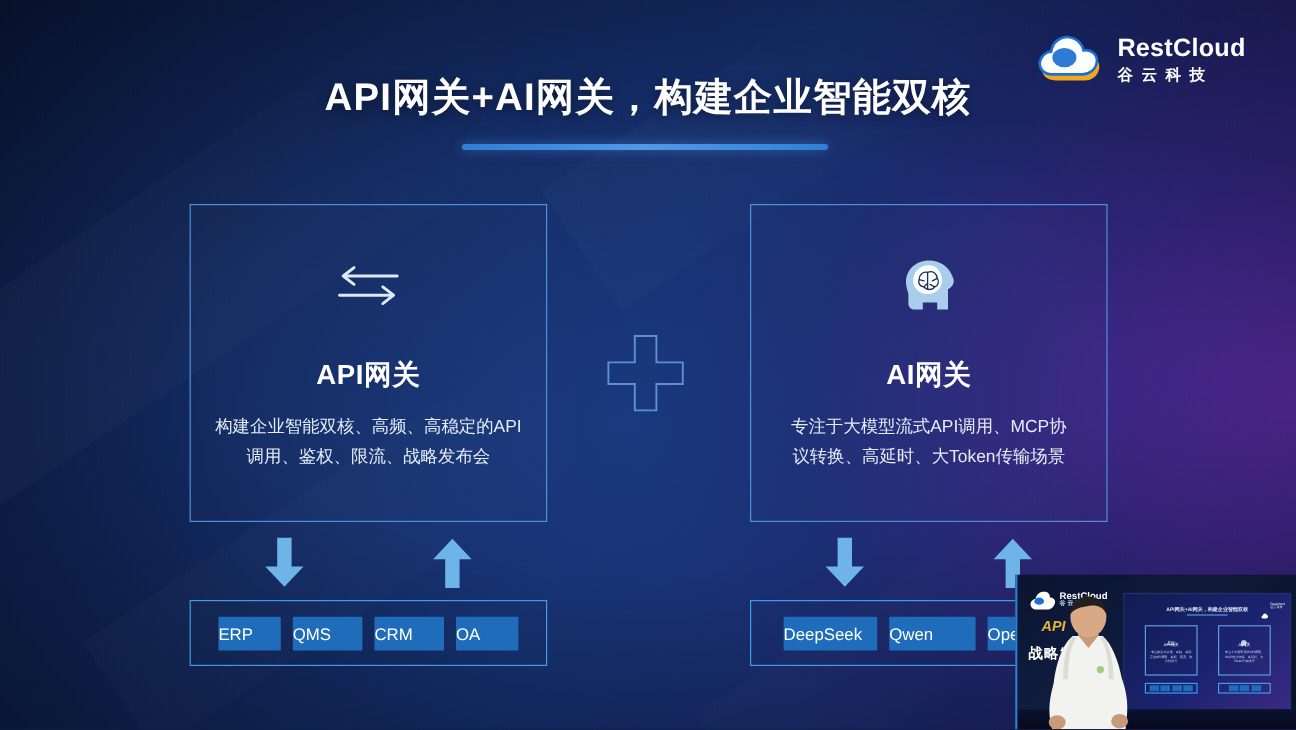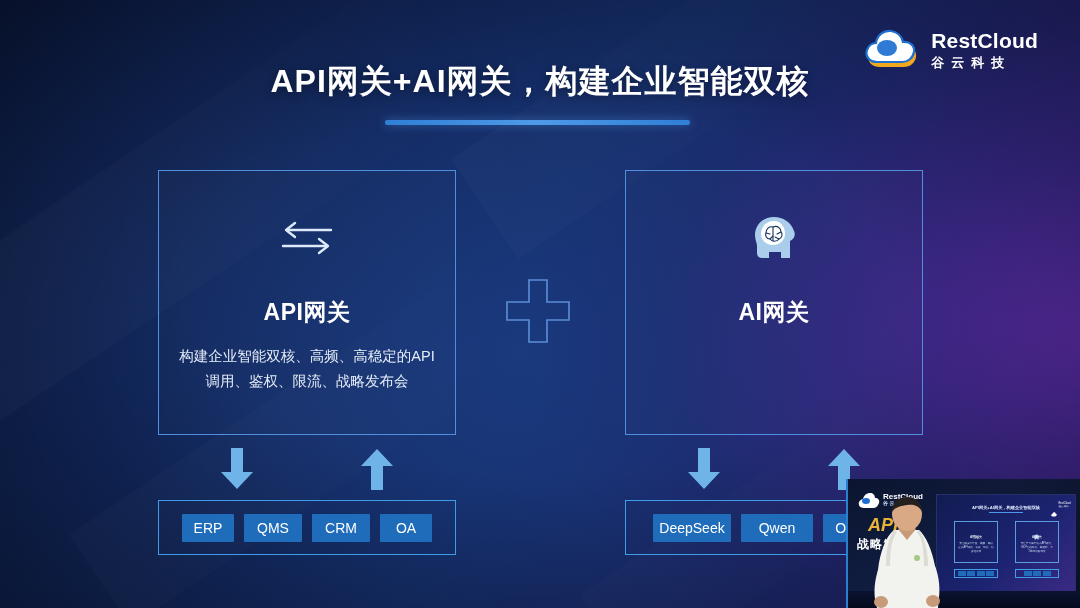--- a/index.html
+++ b/index.html
@@ -88,21 +88,21 @@
   .arrow.up   { left:202px; top:2px; }
 
   
   .tagbox {
     width:298px; height:55px; margin-top:6px;
     border:1.6px solid #3e9ce8;
     display:flex; align-items:center; justify-content:center; gap:10px;
   }
   .tag {
     background:#1f6cba; color:#ffffff;
-    font-size:14px; padding:6px 0; text-align:center;
+    font-size:14px; padding:6px 0; text-align:left;
     border-radius:1px;
   }
   .tag.w-sm { width:52px; }
   .tag.w-md { width:58px; }
   .tag.w-lg { width:72px; }
   .tag.w-xl { width:78px; }
 
   
   .plus {
     position:absolute; left:505px; top:278px; width:66px; height:66px;
@@ -123,21 +123,21 @@
     background:linear-gradient(160deg,#0b1531,#122045);
   }
   .cam-logo-cloud { position:absolute; left:10px; top:14px; width:22px; height:16px; }
   .cam-logo-txt {
     position:absolute; left:35px; top:13px; color:#fff; font-size:8px; font-weight:bold;
     line-height:1.15;
   }
   .cam-logo-cn { font-size:5px; letter-spacing:1.5px; color:#cfe0f5; }
   .cam-api {
     position:absolute; left:20px; top:36px; color:#e8b437;
-    font-size:18px; font-weight:bold; font-style:italic;
+    font-size:12px; font-weight:bold; font-style:italic;
   }
   .cam-strat {
     position:absolute; left:9px; top:57px; color:#ffffff;
     font-size:12px; font-weight:bold; letter-spacing:1px;
   }
   .cam-tv {
     position:absolute; left:88px; top:15px; width:140px; height:98px;
     background:linear-gradient(135deg,#121c52 0%,#1b2370 55%,#3a2a82 100%);
     border:1px solid #27306b;
     overflow:hidden;
@@ -271,20 +271,22 @@
             <path d="M23 12 L23 26"></path>
             <path d="M16 18 L20 19"></path>
             <path d="M31 17 L27 19"></path>
             <path d="M20 24 L23 21"></path>
             <path d="M29 24 L25 22"></path>
           </g>
         </svg>
       </div>
       <div class="panel-title">AI网关</div>
       <div class="panel-desc">
+        <div>专注于大模型流式API调用、MCP协</div>
+        <div>议转换、高延时、大Token传输场景</div>
       </div>
     </div>
 
     <div class="arrows">
       <div class="arrow down">
         <svg width="34" height="42" viewBox="0 0 34 42">
           <path d="M11 0 H23 V24 H33 L17 41 L1 24 H11 Z" fill="#6fb4e8"></path>
         </svg>
       </div>
       <div class="arrow up">

